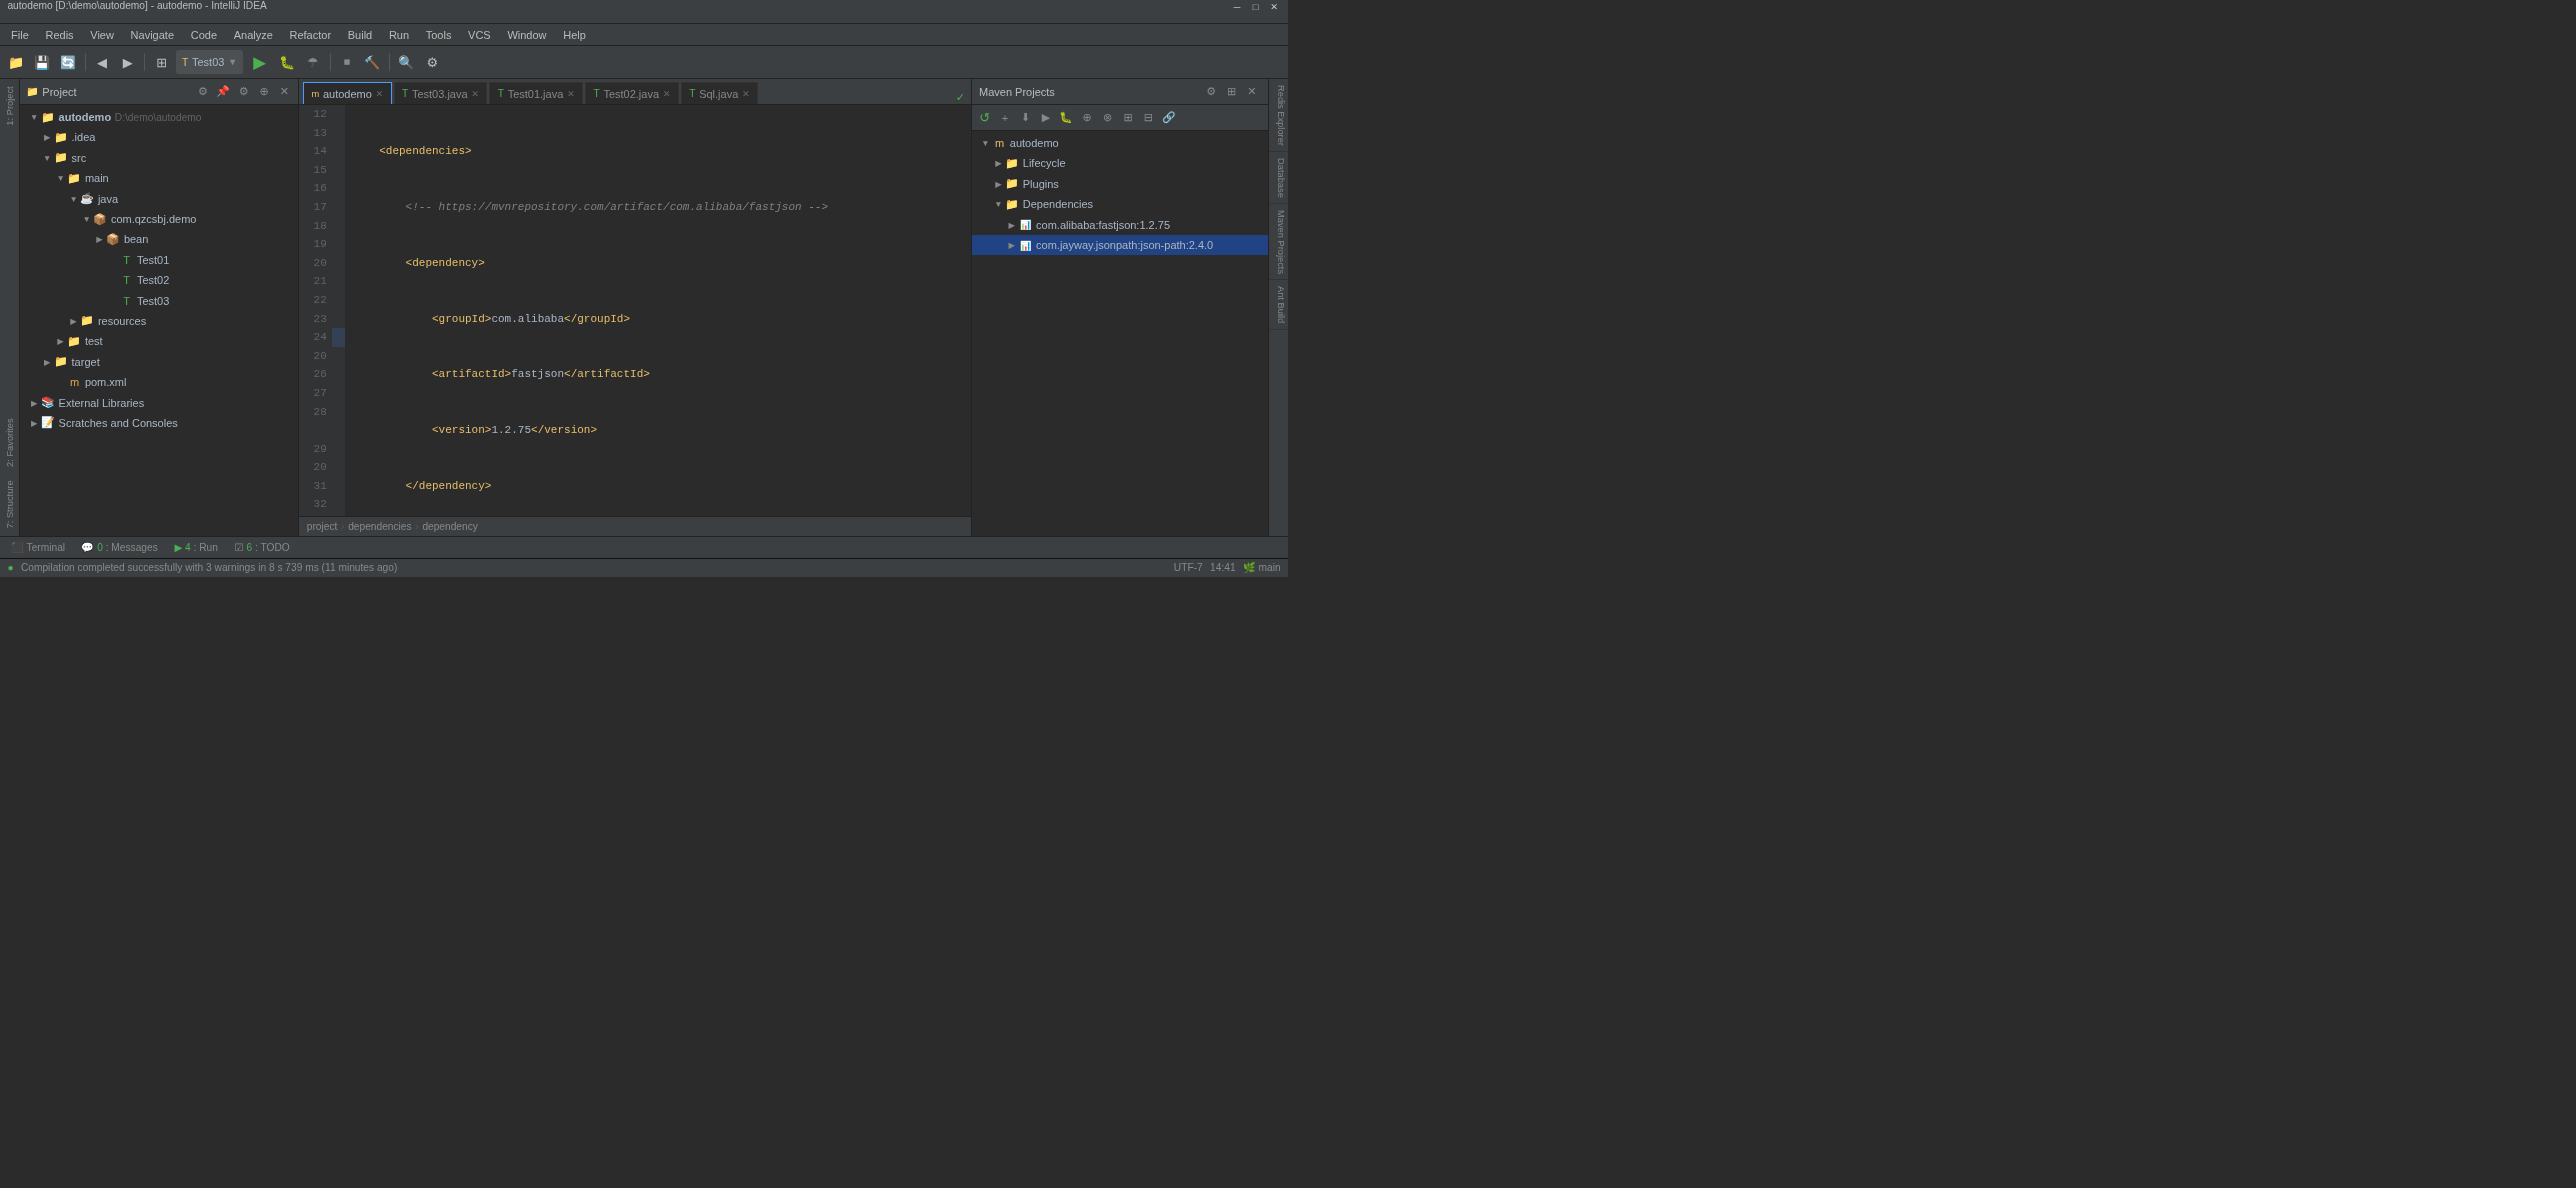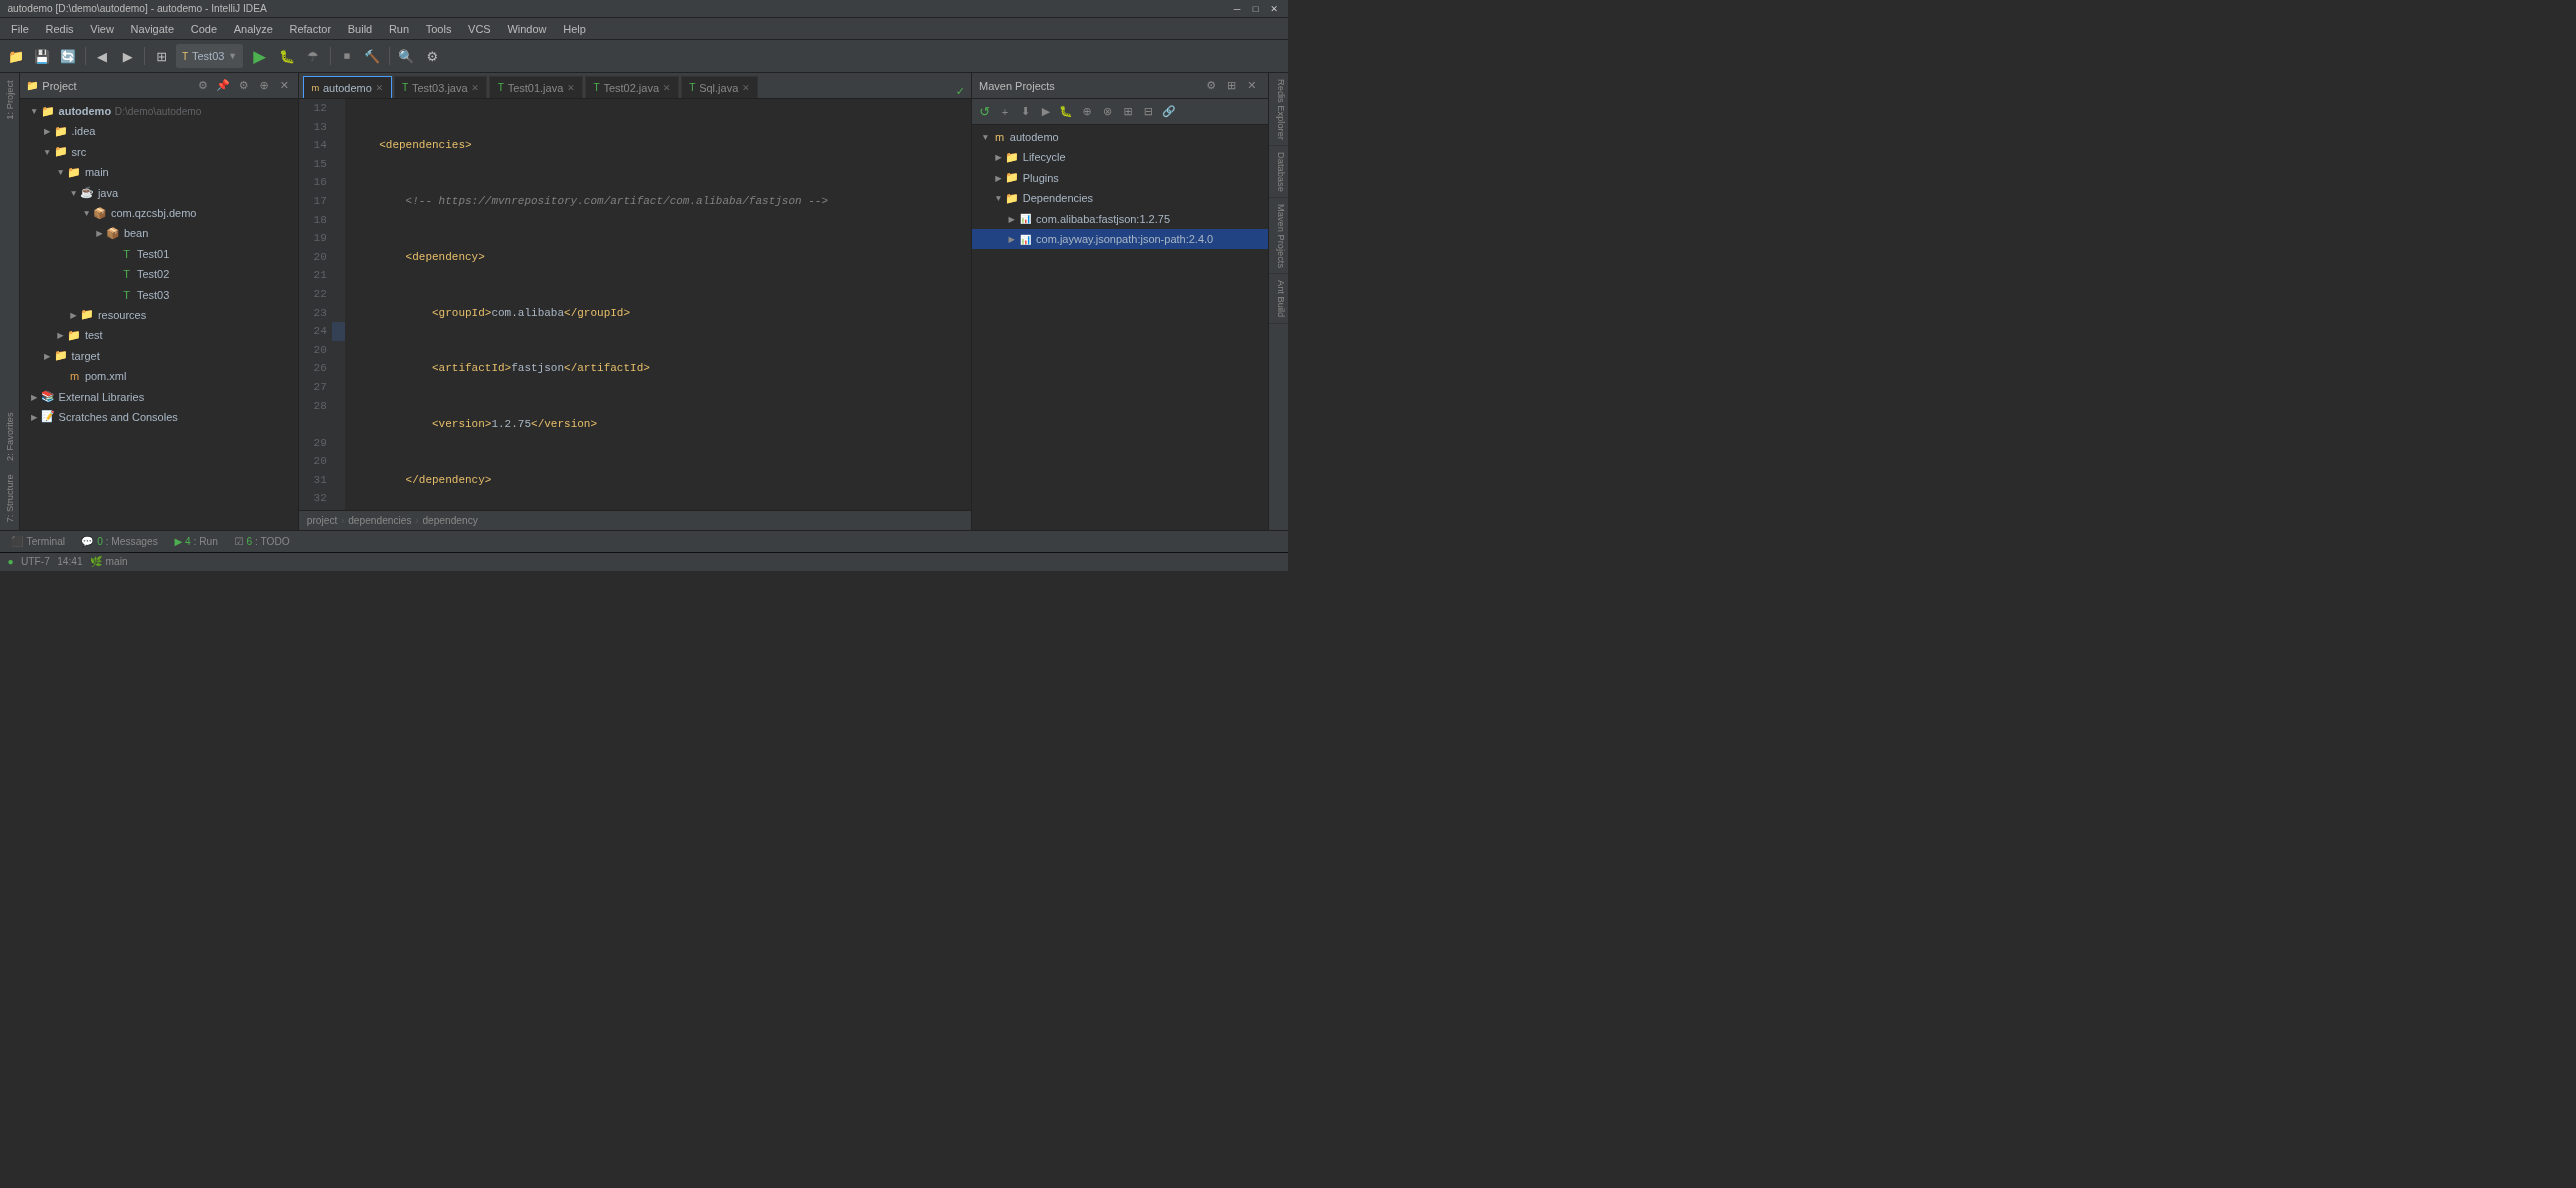--- a/index.html
+++ b/index.html
@@ -8,24 +8,23 @@
       height: 594px;
       font-family: 'Segoe UI', Arial, sans-serif;
       font-size: 11px;
       background: #2b2b2b;
       color: #a9b7c6;
       overflow: hidden;
     }
 
     
     .title-bar {
-      height: 18px;
-      background: #3c3f41;
-      display: flex;
-      align-items: center;
+      height: 24px;
+      background: #3c3f41;
+      display: flex;
       justify-content: space-between;
       padding: 0 7.4px;
       border-bottom: 0.9px solid #222;
     }
     .title-bar-text {
       font-size: 10.2px;
       color: #bbbbbb;
     }
     .title-bar-controls {
       display: flex;
@@ -842,19 +841,20 @@
   </div>
   <div class="bottom-tab">
     <span>☑</span>
     <span class="num">6</span>
     <span>: TODO</span>
   </div>
 </div>
 
 <div class="status-bar">
   <span style="color:#4CAF50; font-size:10.2px;">●</span>
+  <span class="status-text">Compilation completed successfully with 3 warnings in 8 s 739 ms (11 minutes ago)</span>
   <div class="status-right">
     <span class="status-item">UTF-7</span>
     <span class="status-item">14:41</span>
     <span class="status-item">🌿 main</span>
   </div>
 </div>
 
 
 </body></html>

